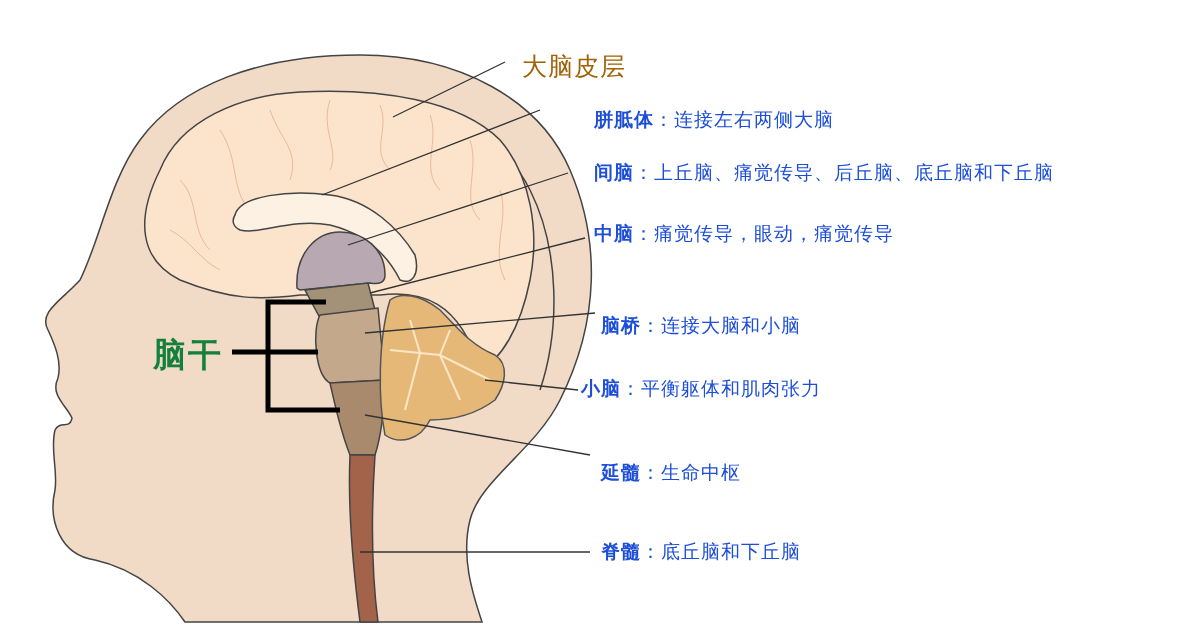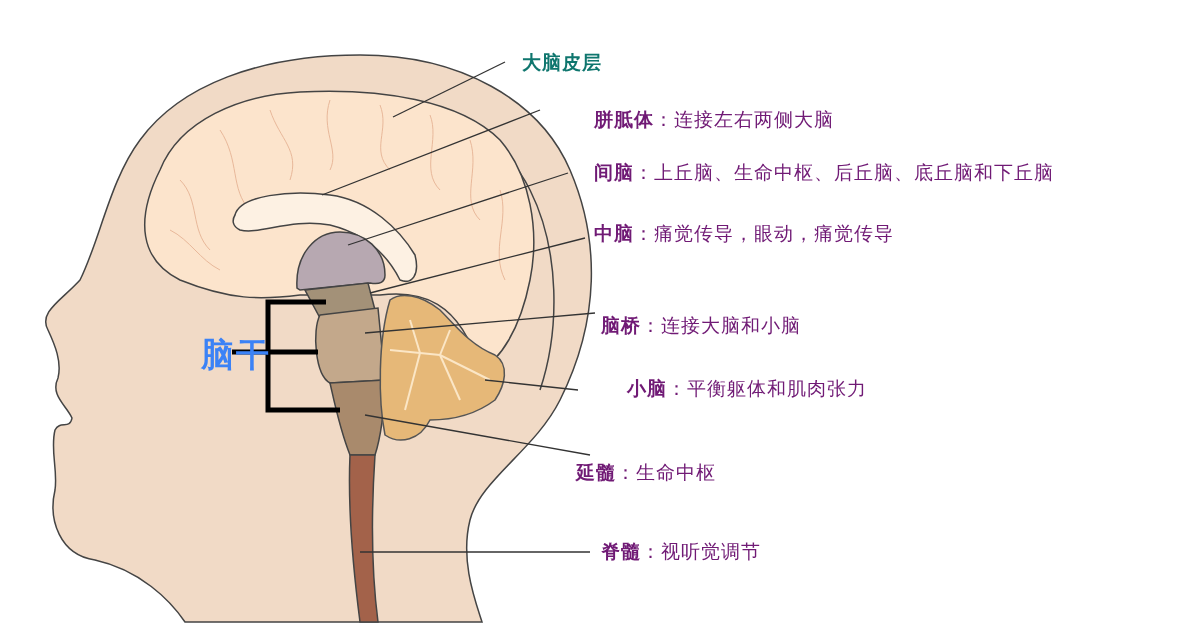--- a/index.html
+++ b/index.html
@@ -1,22 +1,22 @@
 <!DOCTYPE html>
 <html><head>
 <meta charset="utf-8">
 <style>
   html, body { margin:0; padding:0; background:#ffffff; }
   body { width:1181px; height:637px; position:relative; overflow:hidden;
          font-family:"DejaVu Serif", "Liberation Serif", serif; }
   #art { position:absolute; left:0; top:0; }
-  .lbl { position:absolute; font-size:19px; color:#701a75; white-space:nowrap; letter-spacing:1px; }
+  .lbl { position:absolute; font-size:19px; color:#1d4ed8; white-space:nowrap; letter-spacing:1px; }
   .lbl .term { font-weight:bold; }
-  .red { color:#0f766e; font-weight:bold; font-size:19px; }
-  .brainstem { position:absolute; left:153px; top:333px; font-size:33px; color:#3b82f6; font-weight:bold; letter-spacing:2px;margin-left:48px; }
+  .red { color:#a16207; font-weight:normal; font-size:25px; }
+  .brainstem { position:absolute; left:153px; top:333px; font-size:33px; color:#15803d; font-weight:bold; letter-spacing:2px; }
 </style>
 </head>
 <body>
 
 <svg id="art" width="1181" height="637" viewBox="0 0 1181 637">
 
   <path d="M185,622 C170,600 140,570 95,560 C60,555 48,520 55,490 C58,470 50,450 55,430 C60,420 70,430 72,418 C66,405 50,395 58,378 C62,362 55,345 48,330 C38,312 62,300 80,280
            C100,240 110,180 140,140 C180,85 260,55 360,55 C460,55 540,100 570,170 C600,240 600,320 560,400 C535,450 480,480 470,520 C460,560 475,600 482,622 Z" fill="#f1dac6" stroke="#444" stroke-width="1.5"></path>
 
   <path d="M540,390 C560,330 560,250 530,190 C500,130 430,95 360,95 C290,95 230,115 180,150" fill="none" stroke="#444" stroke-width="1.5"></path>
@@ -72,31 +72,31 @@
     <line x1="232" y1="352" x2="318" y2="352"></line>
   </g>
 </svg>
 
 <span class="lbl red" style="left:522px;top:50px;">大脑皮层</span>
 
 <div class="lbl" style="left:594px;top:107px;">
   <span class="term">胼胝体</span><span>：</span><span>连接左右两侧大脑</span>
 </div>
 <div class="lbl" style="left:594px;top:160px;">
-  <span class="term">间脑</span><span>：</span><span>上丘脑、生命中枢、后丘脑、底丘脑和下丘脑</span>
+  <span class="term">间脑</span><span>：</span><span>上丘脑、痛觉传导、后丘脑、底丘脑和下丘脑</span>
 </div>
 <div class="lbl" style="left:594px;top:221px;">
   <span class="term">中脑</span><span>：</span><span>痛觉传导，眼动，痛觉传导</span>
 </div>
 <div class="lbl" style="left:601px;top:313px;">
   <span class="term">脑桥</span><span>：</span><span>连接大脑和小脑</span>
 </div>
-<div class="lbl" style="left:627px;top:376px;">
+<div class="lbl" style="left:581px;top:376px;">
   <span class="term">小脑</span><span>：</span><span>平衡躯体和肌肉张力</span>
 </div>
-<div class="lbl" style="left:576px;top:460px;">
+<div class="lbl" style="left:601px;top:460px;">
   <span class="term">延髓</span><span>：</span><span>生命中枢</span>
 </div>
 <div class="lbl" style="left:601px;top:539px;">
-  <span class="term">脊髓</span><span>：</span><span>视听觉调节</span>
+  <span class="term">脊髓</span><span>：</span><span>底丘脑和下丘脑</span>
 </div>
 
 <div class="brainstem">脑干</div>
 
 </body></html>

